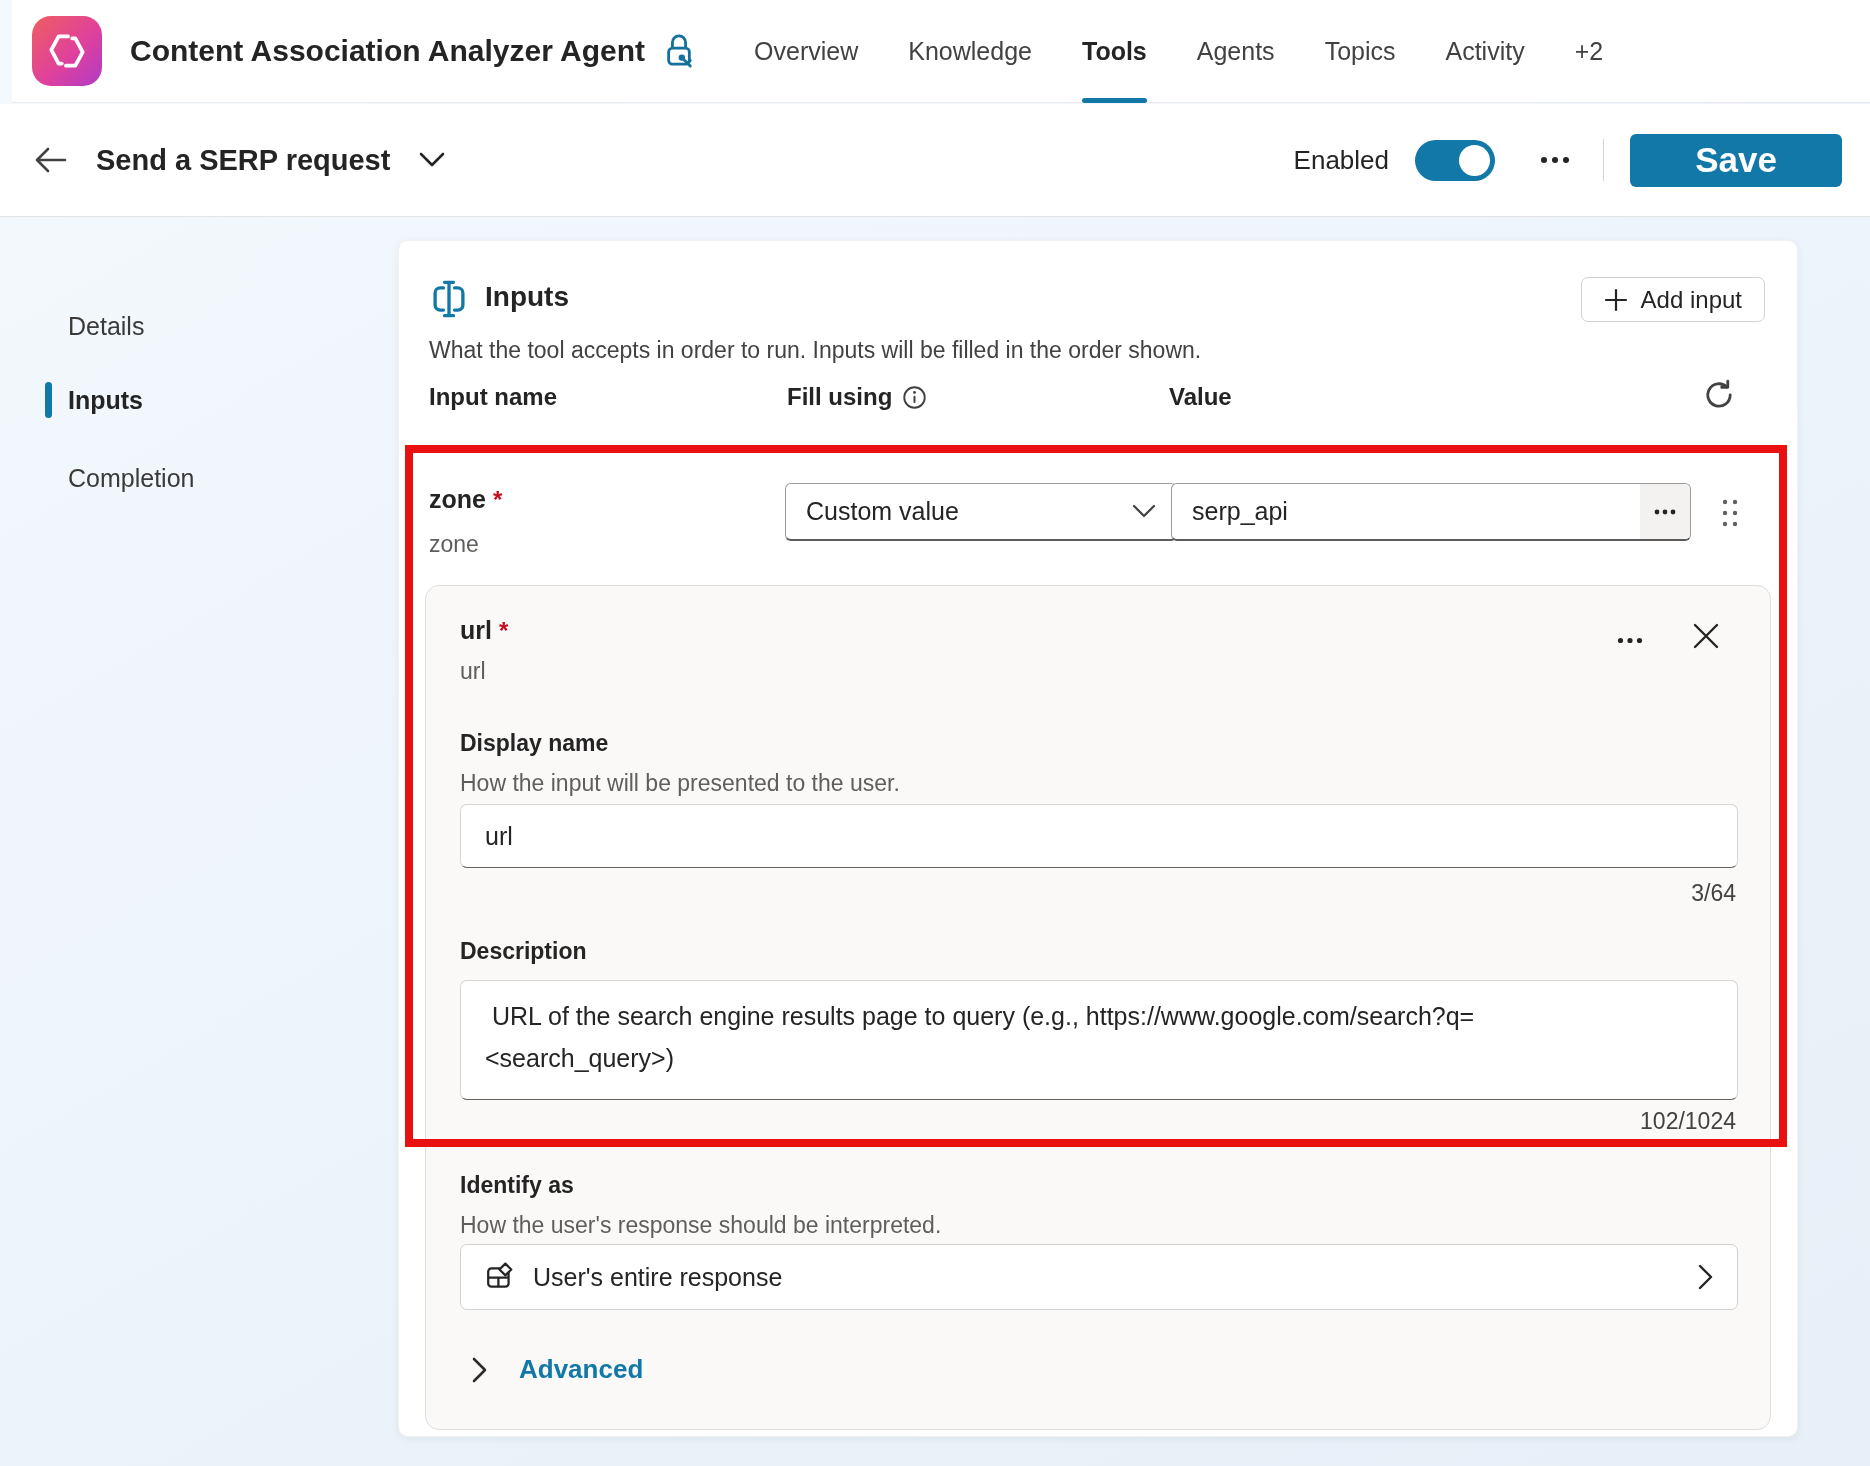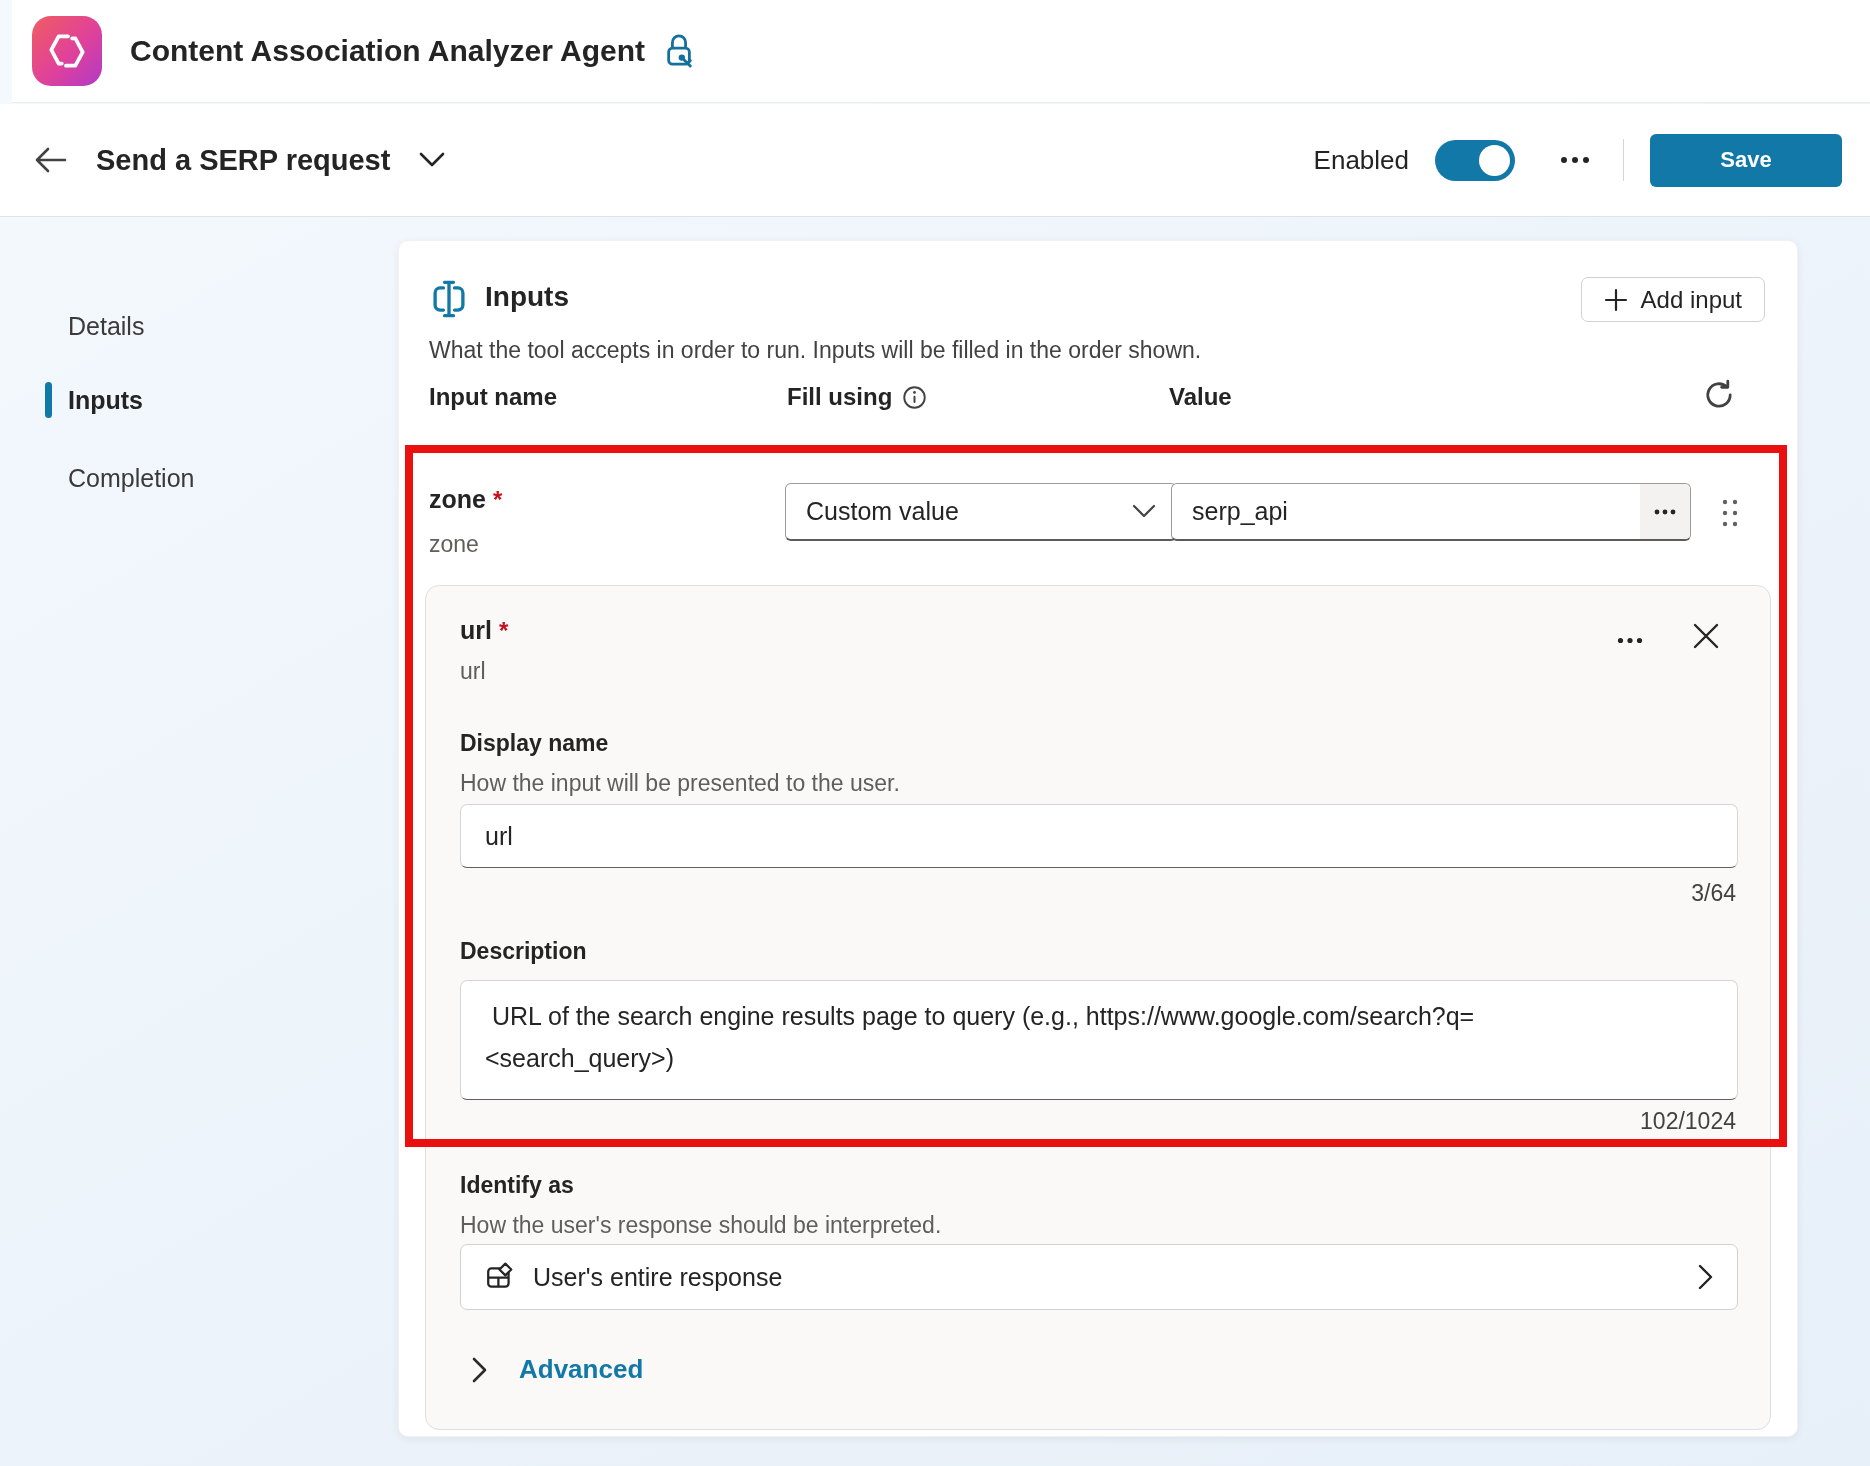--- a/index.html
+++ b/index.html
@@ -38,22 +38,22 @@
   .back-btn{width:44px;height:44px;display:flex;align-items:center;justify-content:center;cursor:pointer;border-radius:6px;}
   .tool-name-wrap{display:flex;align-items:center;margin-left:24px;cursor:pointer;}
   .tool-name{font-size:29px;font-weight:700;}
   .tool-chevron{margin-left:28px;display:flex;align-items:center;}
   .toolbar-right{margin-left:auto;display:flex;align-items:center;justify-content:space-between;}
   .enabled-label{font-size:26px;color:var(--txt);}
   .toggle{width:80px;height:41px;border-radius:21px;background:var(--accent);margin-left:26px;position:relative;cursor:pointer;}
   .toggle .knob{position:absolute;right:5px;top:5px;width:31px;height:31px;border-radius:50%;background:#fff;}
   .more-btn{margin-left:38px;width:44px;height:44px;display:flex;align-items:center;justify-content:center;cursor:pointer;border-radius:6px;}
   .vdivider{width:1px;height:42px;background:#d6d6d6;margin:0 26px;}
-  .save-btn{width:192px;height:53px;border-radius:6px;background:var(--accent);color:#fff;border:none;
-            font-size:22px;font-weight:700;font-family:inherit;cursor:pointer;}
+  .save-btn{width:212px;height:53px;border-radius:6px;background:var(--accent);color:#fff;border:none;
+            font-size:35px;font-weight:700;font-family:inherit;cursor:pointer;}
 
   
   .sidenav{position:absolute;left:0;top:217px;width:398px;height:1249px;}
   .side-item{position:absolute;left:68px;height:42px;display:flex;align-items:center;
              font-size:25px;color:#3b3a39;cursor:pointer;}
   .side-item.active{font-weight:700;color:var(--txt);}
   .side-item .bar{position:absolute;left:-23px;top:3px;width:7px;height:36px;border-radius:4px;background:var(--accent);}
 
   
   .card{position:absolute;left:398px;top:240px;width:1400px;height:1197px;background:#fff;
@@ -132,20 +132,29 @@
     </div>
     <div class="app-title">Content Association Analyzer Agent</div>
     <div class="lock">
       <svg width="32" height="38" viewBox="0 0 34 40">
         <path d="M10 17v-6a7 7 0 0 1 14 0v6" fill="none" stroke="#15719c" stroke-width="3"></path>
         <rect x="6" y="17" width="22" height="17" rx="4" fill="none" stroke="#15719c" stroke-width="3"></rect>
         <circle cx="20" cy="27" r="3.4" fill="#15719c"></circle>
         <path d="M22.5 29.5 L29 36 M26 33 l3-3" stroke="#15719c" stroke-width="3" stroke-linecap="round"></path>
       </svg>
     </div>
+    <div class="nav">
+      <div class="nav-item">Overview</div>
+      <div class="nav-item">Knowledge</div>
+      <div class="nav-item active">Tools</div>
+      <div class="nav-item">Agents</div>
+      <div class="nav-item">Topics</div>
+      <div class="nav-item">Activity</div>
+      <div class="nav-item">+2</div>
+    </div>
   </div>
 
   <div class="toolbar">
     <div class="back-btn">
       <svg width="34" height="26" viewBox="0 0 34 26">
         <path d="M15 2 L4 13 L15 24 M4 13 H32" fill="none" stroke="#424242" stroke-width="2.6" stroke-linecap="round" stroke-linejoin="round"></path>
       </svg>
     </div>
     <div class="tool-name-wrap">
       <div class="tool-name">Send a SERP request</div>

